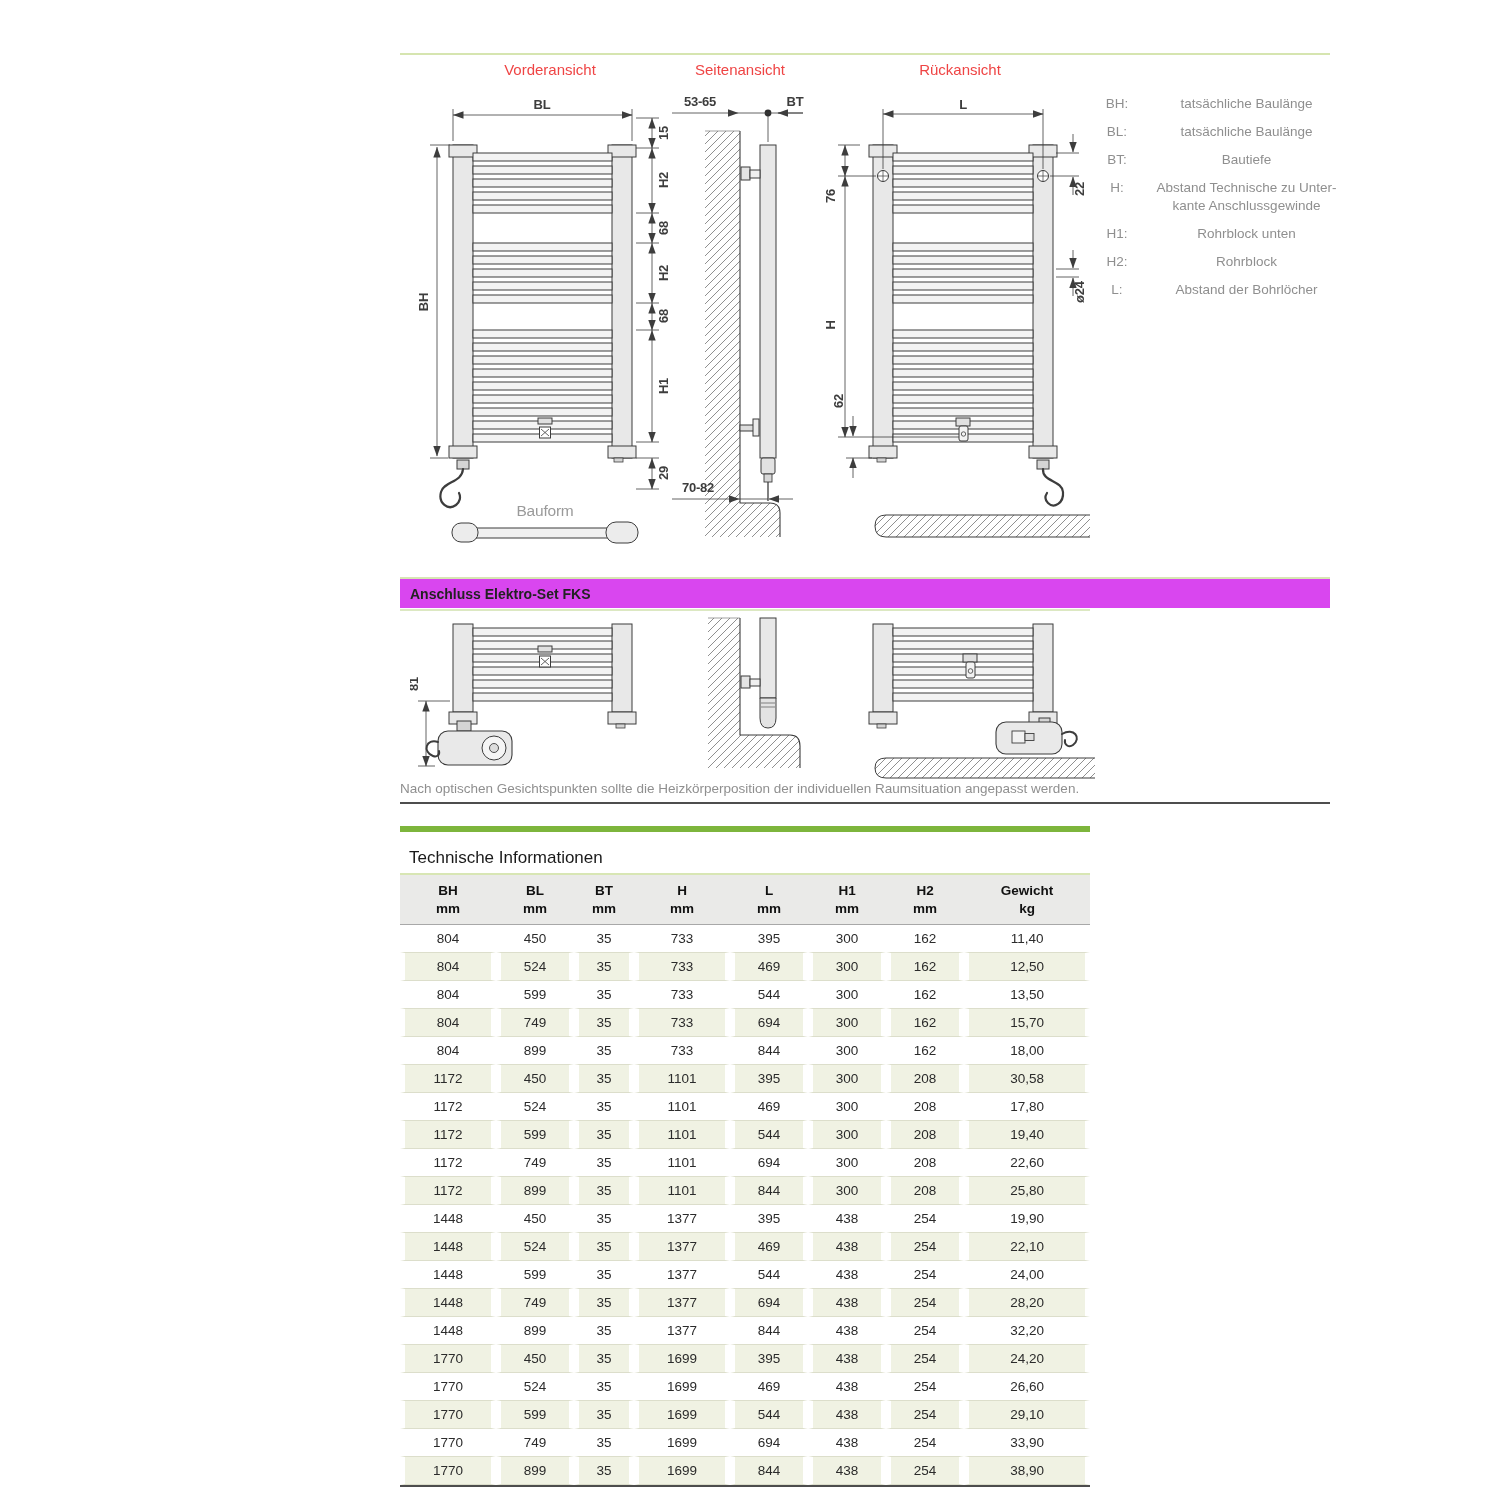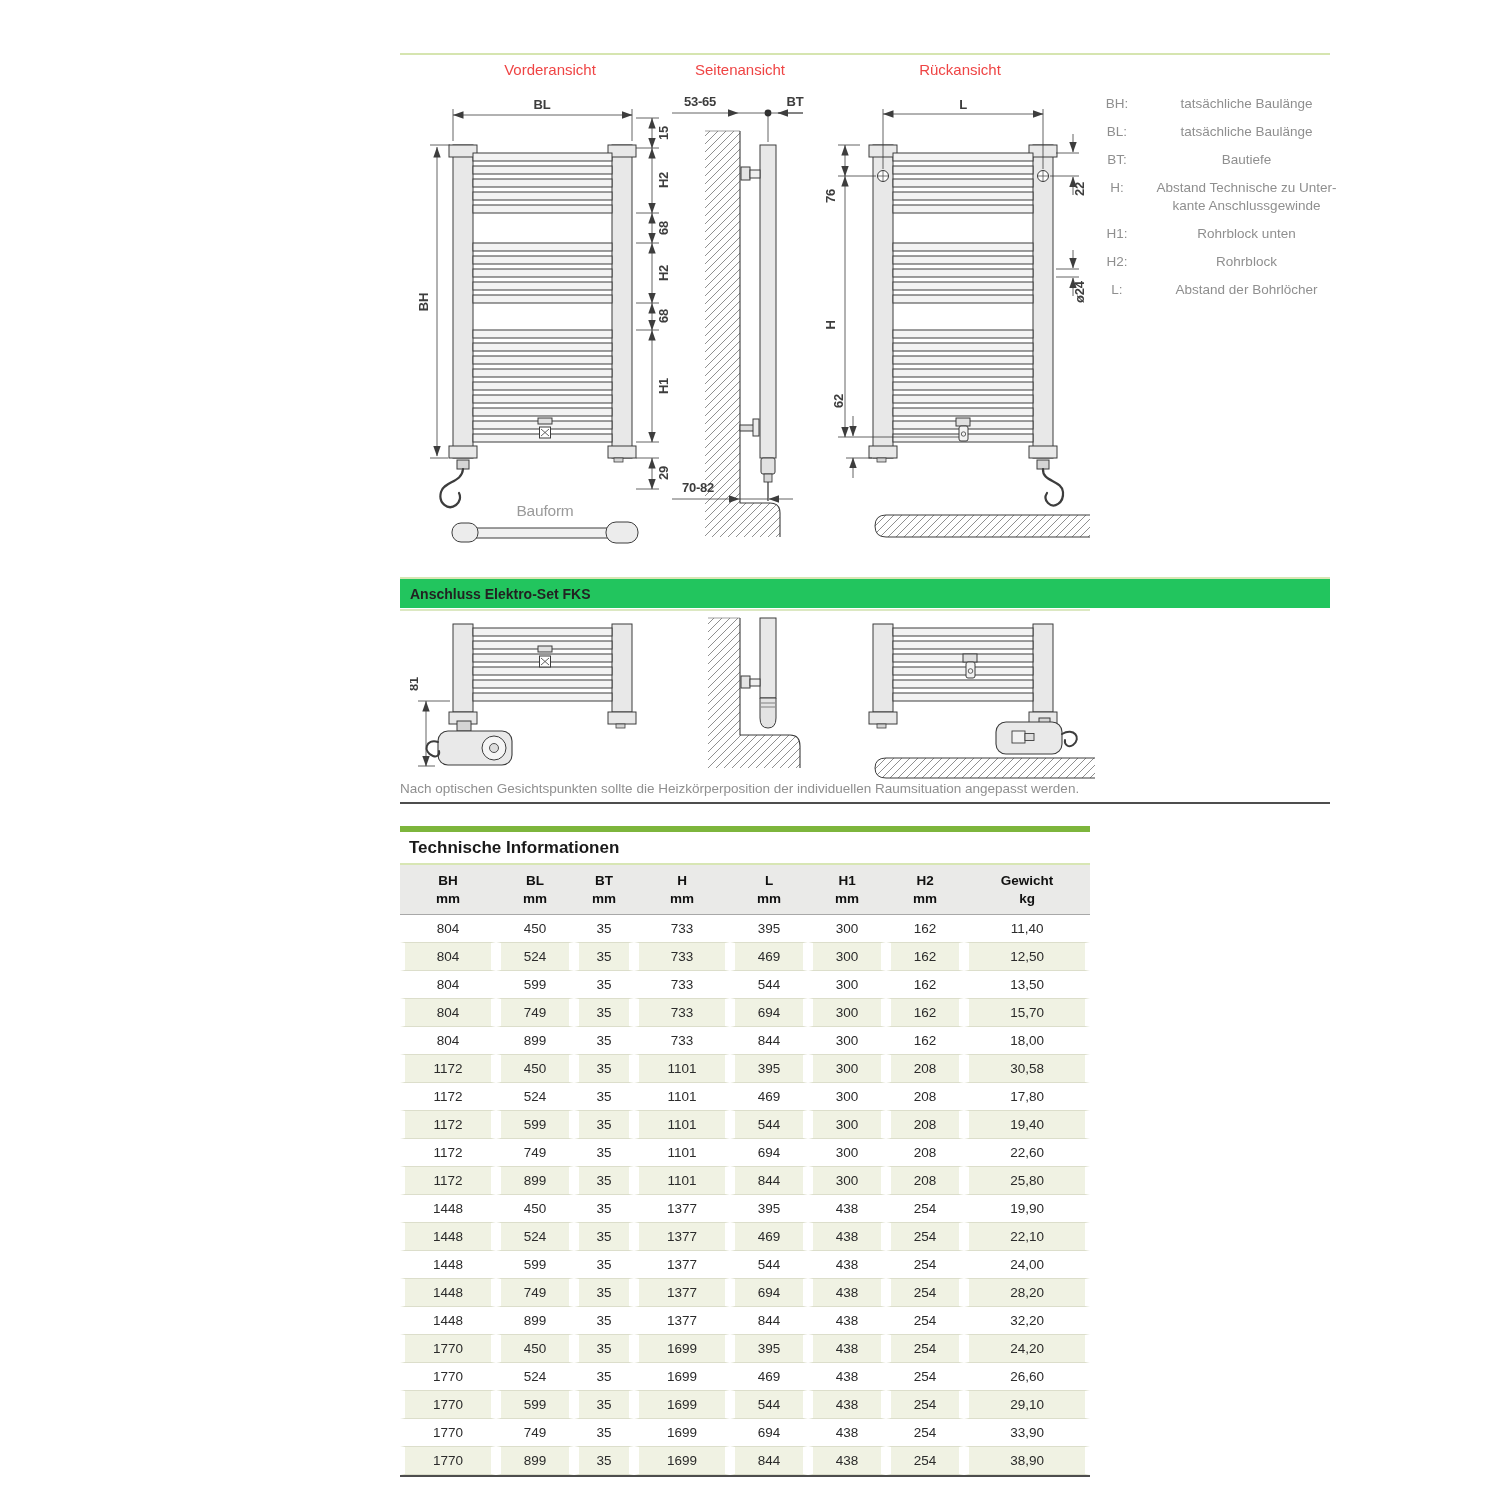--- a/index.html
+++ b/index.html
@@ -8,28 +8,28 @@
   .topline{left:400px;top:53px;width:930px;height:2px;background:#d6e5b0;}
   .view-title{top:61px;font-size:15px;color:#ef4444;text-align:center;}
   .vt-front{left:400px;width:300px;}
   .vt-side{left:655px;width:170px;}
   .vt-rear{left:820px;width:280px;}
   svg text{font-family:"Liberation Sans",sans-serif;font-size:13px;font-weight:bold;fill:#3d3d3d;letter-spacing:-0.2px;}
   .legend{left:1100px;top:95px;width:262px;}
   .lg-row{display:flex;margin-bottom:10.5px;font-size:13.5px;line-height:17.5px;color:#8f8f8f;text-align:center;}
   .lg-key{width:34px;flex:none;}
   .lg-txt{width:225px;}
-  .sec-bar{left:400px;top:577px;width:930px;height:29px;background:#22c55e;border-top:2px solid #d8e6b4;}
+  .sec-bar{left:400px;top:577px;width:930px;height:29px;background:#d946ef;border-top:2px solid #d8e6b4;}
   .sec-bar span{display:block;padding:7px 0 0 10px;font-size:14px;font-weight:bold;color:#222;}
   .sec-underline{left:400px;top:609px;width:690px;height:2px;background:#dce8c2;}
   .footnote{left:400px;top:781px;width:930px;font-size:13.5px;color:#8f8f8f;}
   .darkline{left:400px;top:802px;width:930px;height:2px;background:#4d4d4d;}
   .table-wrap{left:400px;top:826px;width:690px;}
   .greenbar{height:6px;background:#7db53c;}
-  .tbl-title{font-size:17px;font-weight:bold;color:#1a1a1a;padding:6px 0 5px 9px;}
+  .tbl-title{font-size:17px;font-weight:normal;color:#1a1a1a;padding:16px 0 5px 9px;}
   .tbl-paleline{height:2px;background:#d8e6b4;}
   table{width:100%;border-collapse:separate;border-spacing:0;border-bottom:2px solid #4d4d4d;}
   thead th{background:#eaeae8;border-bottom:1px solid #a8a8a8;padding:7px 0 6px 0;font-size:13.5px;font-weight:bold;color:#111;}
   thead th div{line-height:18px;}
   tbody td{height:27px;text-align:center;font-size:13.5px;color:#2b2b2b;padding:0;}
   tbody tr.shaded td{background:#f0f2e3;border-top:1px solid #dcdecb;border-bottom:1px solid #dcdecb;border-left:5px solid #fff;border-right:5px solid #fff;}
 </style>
 </head>
 <body>
 

